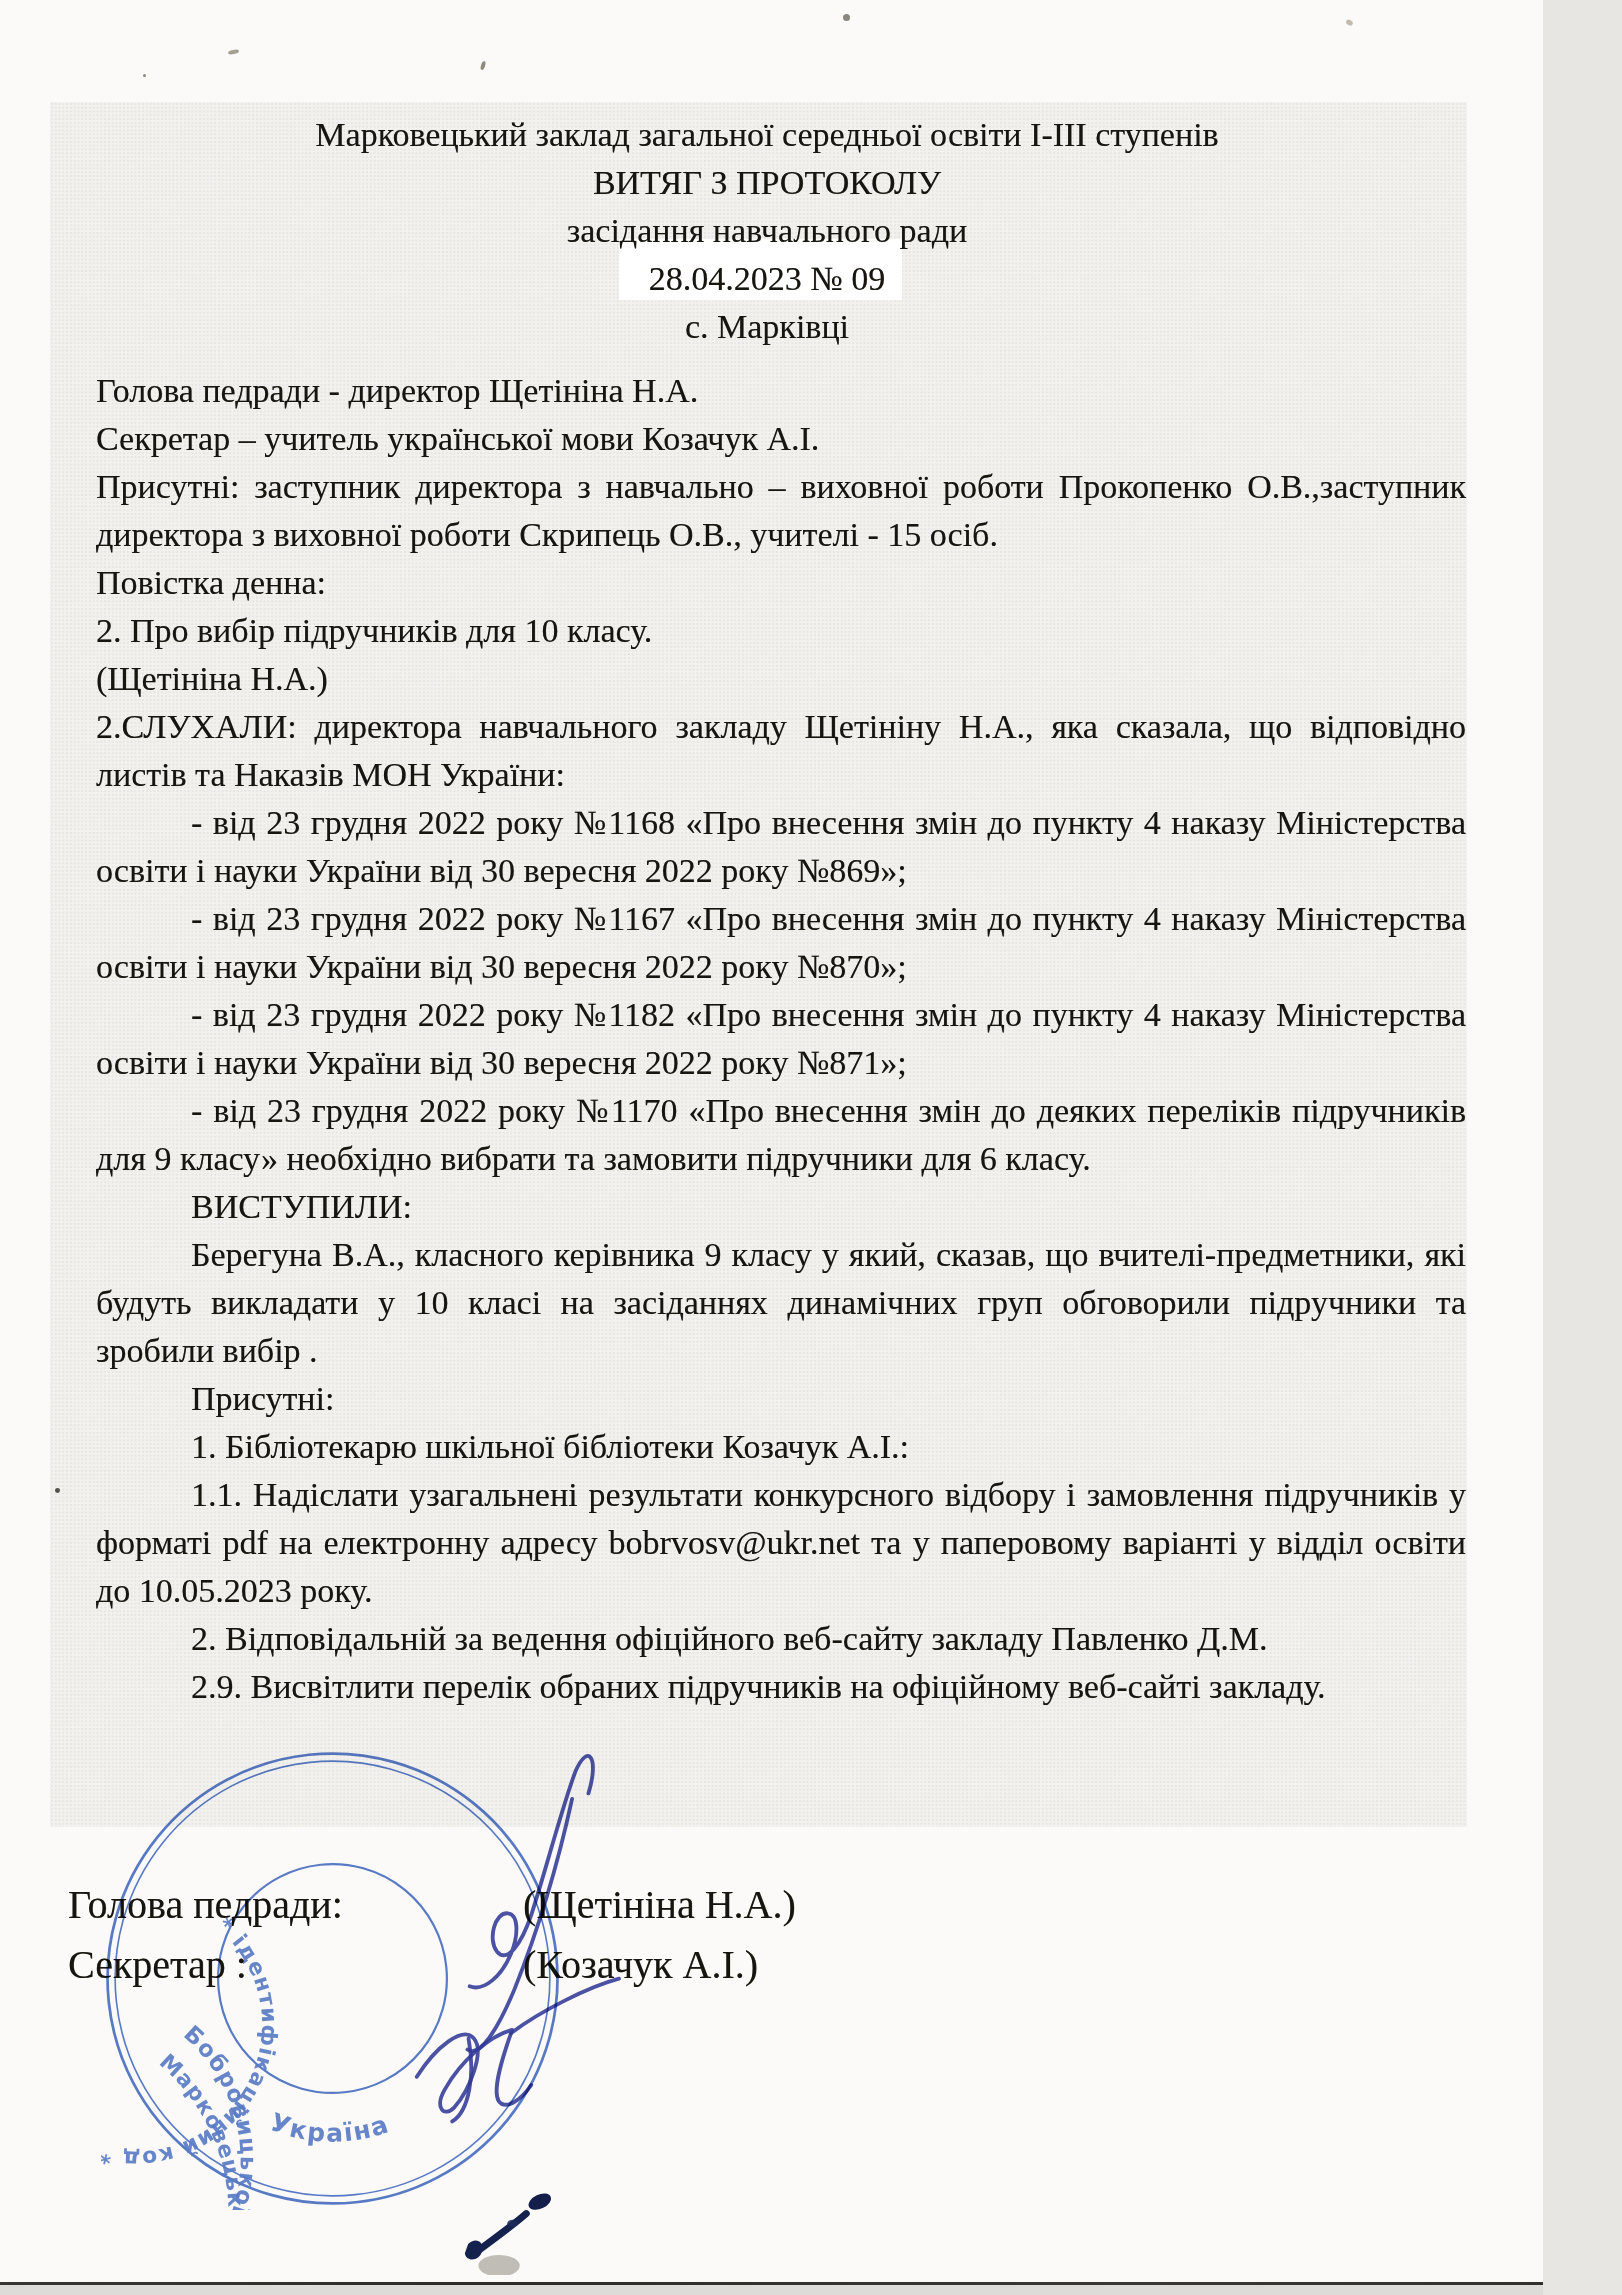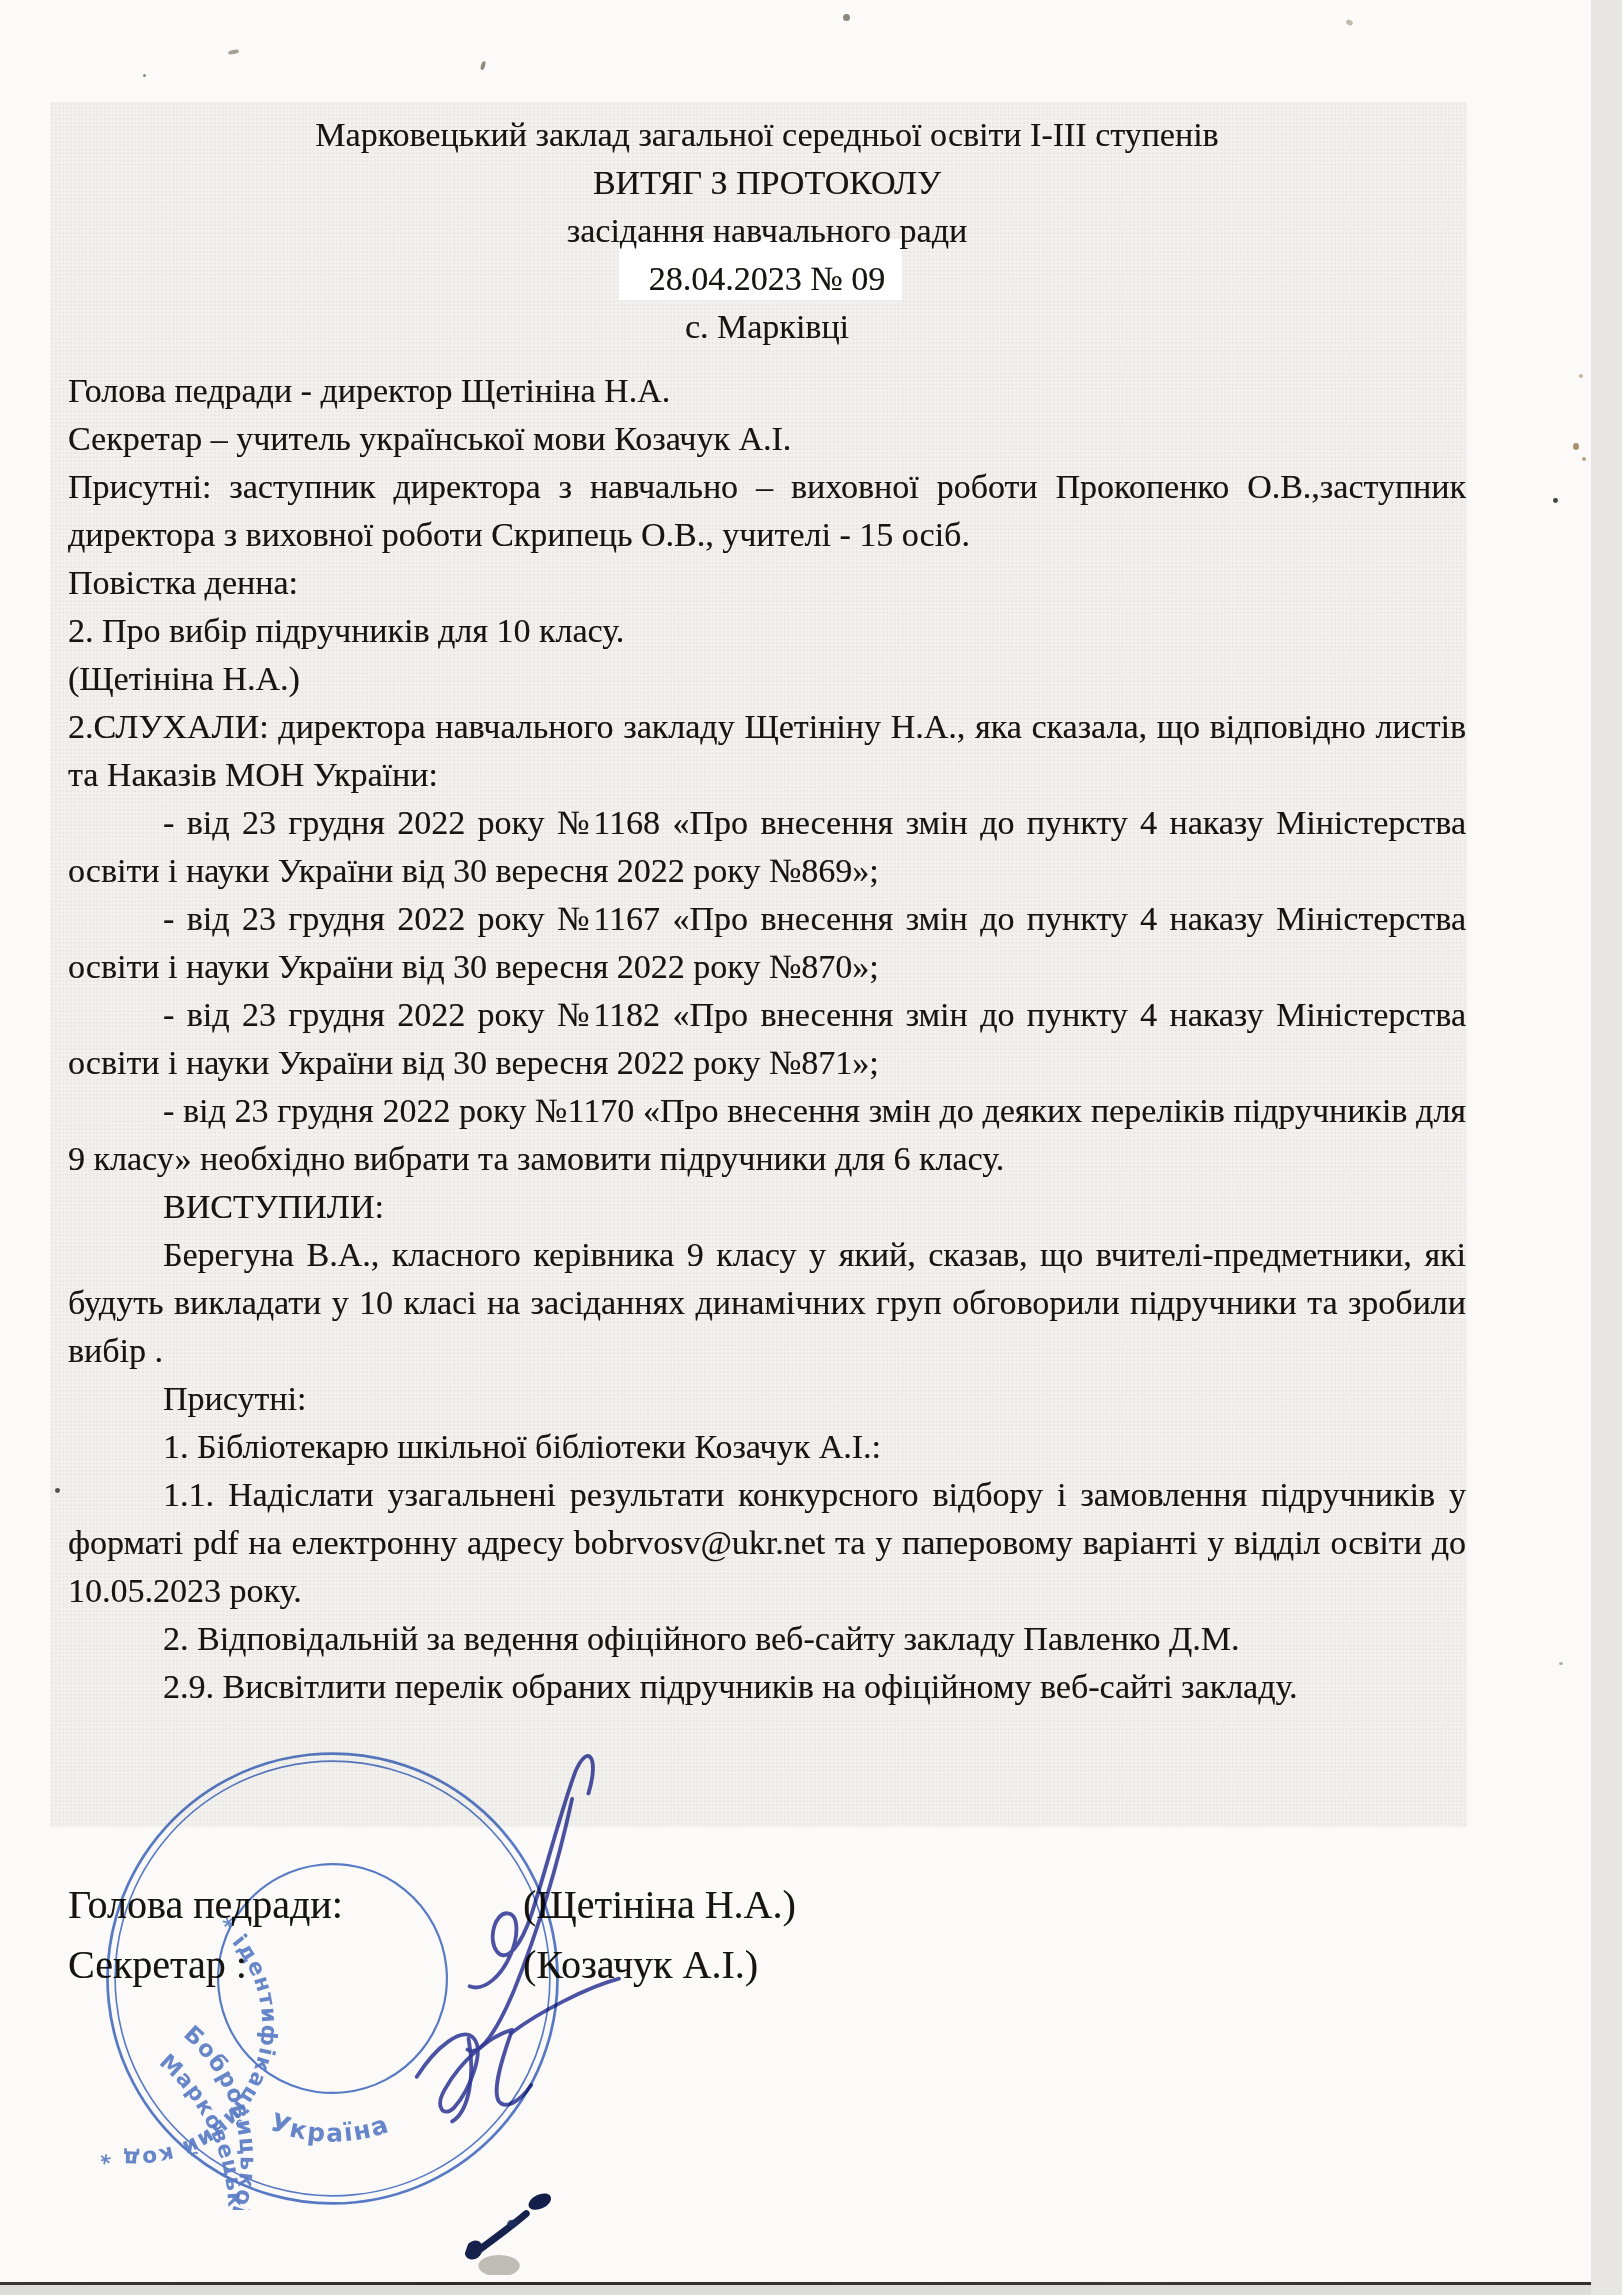--- a/index.html
+++ b/index.html
@@ -6,40 +6,39 @@
     --page-bg:#fbfaf8; --scan-bg:#f2f1ed; --ink:#17150f;
     --stamp-blue:#4b71c6; --pen-blue:#333b9c;
   }
   html,body{margin:0;padding:0;}
   body{background:#e8e6e2;}
   .page{
     position:relative; width:1543px; height:2295px;
     background:var(--page-bg); overflow:hidden;
     font-family:"Liberation Serif","DejaVu Serif",serif;
     color:var(--ink);
-    padding-left:48px;
   }
   
   .scan-texture{
     position:absolute; left:50px; top:102px; width:1417px; height:1725px;
     background-color:var(--scan-bg);
     background-image:radial-gradient(rgba(108,116,150,.15) 0.6px, transparent 0.8px);
     background-size:3.8px 3.8px;
   }
   .date-highlight{
     position:absolute; left:619px; top:239px; width:283px; height:61px;
     background:#ffffff;
   }
   .doc{
     position:absolute; left:68px; top:0; width:1398px; z-index:2;
     font-size:34px; line-height:48px;
     text-shadow:0.2px 0.3px 0.4px rgba(22,20,14,.45);
   }
   .doc-header{padding-top:111px; text-align:center;}
-  .doc-body{margin-top:16px;}
+  .doc-body{margin-top:16px;margin-left:28px;}
   .para{margin:0;}
   .para.justify{text-align:justify;}
   .para.indent{text-indent:95px;}
   .para.justify-indent{text-align:justify; text-indent:95px;}
   .sig-block{
     position:absolute; left:68px; top:1875px; width:1398px; z-index:2;
     font-size:40px; line-height:60px;
     text-shadow:0.2px 0.3px 0.4px rgba(22,20,14,.45);
   }
   .sig-row{position:relative;}

